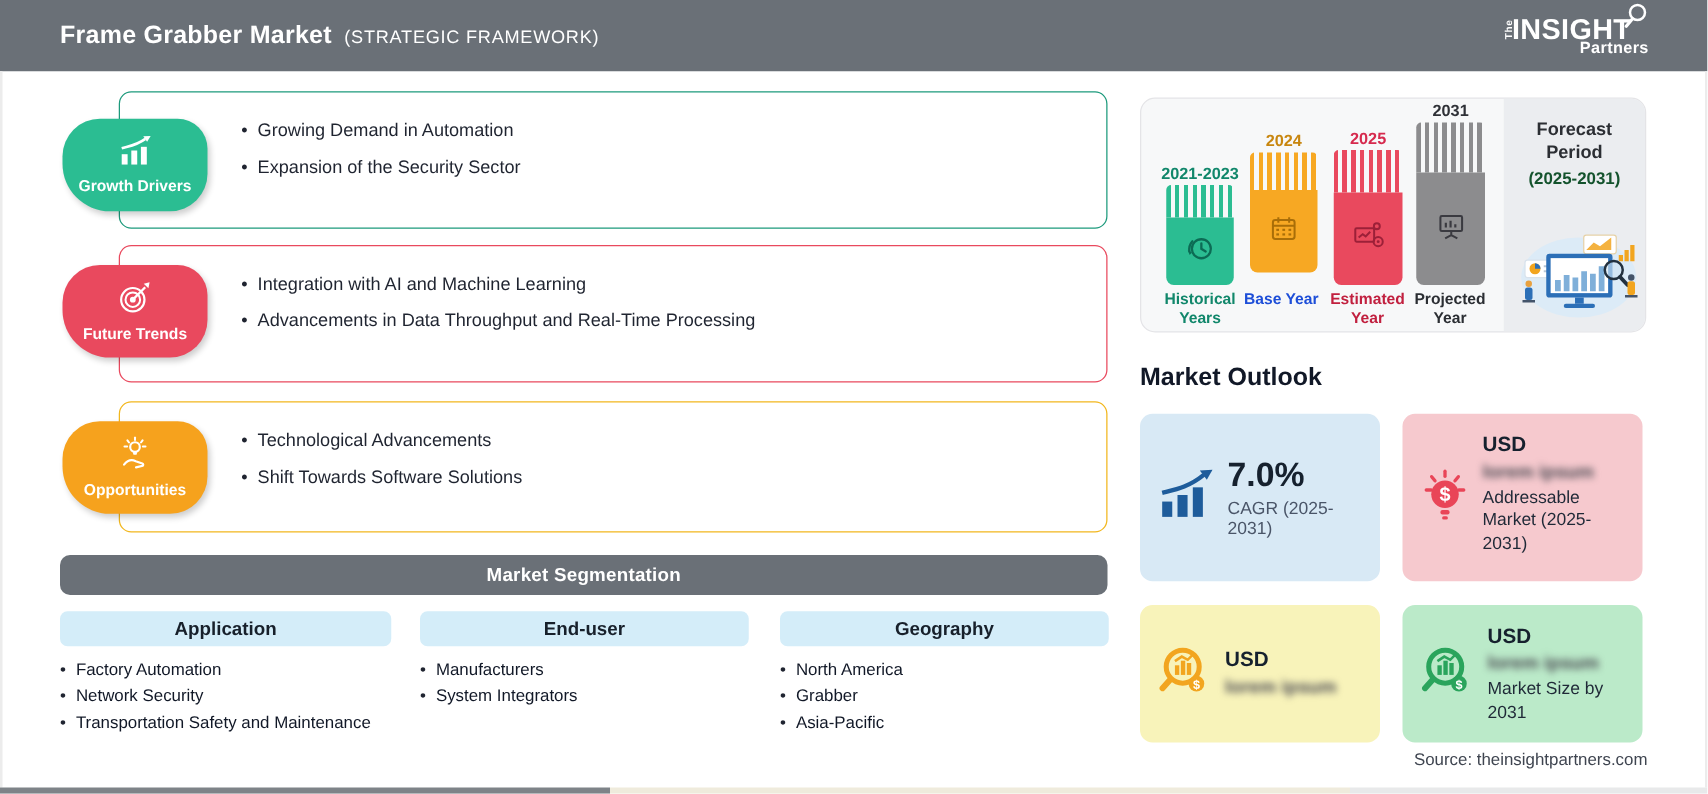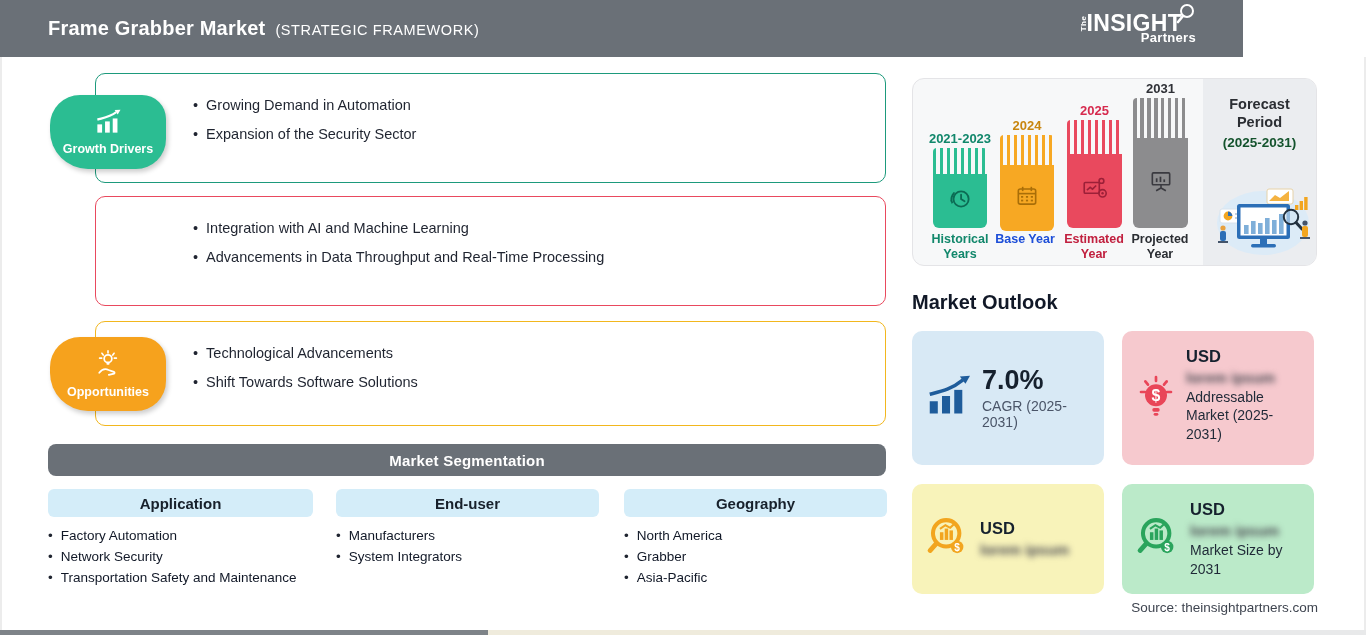--- a/index.html
+++ b/index.html
@@ -1,21 +1,21 @@
 <!DOCTYPE html>
 <html><head>
 <meta charset="utf-8">
 <style>
   * { margin:0; padding:0; box-sizing:border-box; }
   html,body { width:1366px; height:635px; }
   body { font-family:"Liberation Sans", sans-serif; background:#ffffff; position:relative; overflow:hidden; }
   .page { position:absolute; inset:0; background:#fff; }
 
   
-  .header { position:absolute; left:0; top:0; width:1243px; height:57px; background:#6A7077;
+  .header { position:absolute; left:0; top:0; width:1366px; height:57px; background:#6A7077;
             display:flex; align-items:center; justify-content:space-between; padding:0 46px 0 48px;gap:28px; }
   .header-title-wrap { display:flex; align-items:baseline; gap:10px; color:#fff; }
   .header-title { font-size:20px; font-weight:bold; letter-spacing:0.2px; }
   .header-subtitle { font-size:14.5px; font-weight:400; letter-spacing:0.6px; }
   .logo { display:flex; flex-direction:column; align-items:flex-end; color:#fff; }
   .logo-top { display:flex; align-items:center; position:relative; }
   .logo-the { font-size:8px; font-weight:bold; transform:rotate(-90deg); letter-spacing:0.5px; margin-right:-5px; }
   .logo-main { font-size:23px; font-weight:800; letter-spacing:0.3px; line-height:1; }
   .logo-mag { margin-left:-7px; margin-top:-16px; }
   .logo-sub { font-size:13px; font-weight:bold; margin-top:-5px; margin-right:1px; letter-spacing:0.3px; }
@@ -56,21 +56,21 @@
   
   .tl-panel { position:absolute; left:912px; top:78px; width:405px; height:188px;
               background:#F7F8F9; border:1px solid #E4E4E7; border-radius:12px; }
   .tl-bar-group { position:absolute; }
   .tl-year { position:absolute; bottom:calc(100% + 2px); left:50%; transform:translateX(-50%);
              font-size:13px; font-weight:bold; white-space:nowrap; }
   .tbar { position:absolute; display:flex; flex-direction:column; width:100%; height:100%; }
   .tbar-stripes { border-radius:4px 4px 0 0; }
   .tbar-solid { flex:1; border-radius:0 0 6px 6px; display:flex; align-items:center; justify-content:center; }
   .g1 { left:20px;  width:54px; top:69px; height:80px; }
-  .g2 { left:87px;  width:54px; top:56px; height:96px; }
+  .g2 { left:87px;  width:54px; top:43px; height:96px; }
   .g3 { left:154px; width:55px; top:41px; height:108px; }
   .g4 { left:220px; width:55px; top:19px; height:130px; }
   .g1 .tbar-stripes { height:26px; background:repeating-linear-gradient(90deg,#2BBD92 0 3.5px,transparent 3.5px 7px); }
   .g1 .tbar-solid { background:#2BBD92; }
   .g2 .tbar-stripes { height:30px; background:repeating-linear-gradient(90deg,#F7A823 0 3.5px,transparent 3.5px 7px); }
   .g2 .tbar-solid { background:#F7A823; }
   .g3 .tbar-stripes { height:34px; background:repeating-linear-gradient(90deg,#E9495E 0 3.5px,transparent 3.5px 7px); }
   .g3 .tbar-solid { background:#E9495E; }
   .g4 .tbar-stripes { height:40px; background:repeating-linear-gradient(90deg,#8C8C8E 0 3.5px,transparent 3.5px 7px); }
   .g4 .tbar-solid { background:#8C8C8E; }
@@ -155,20 +155,32 @@
       </svg>
     </span>
     <span class="badge-label">Growth Drivers</span>
   </div>
 
   <div class="fbox fbox-2">
     <ul>
       <li>Integration with AI and Machine Learning</li>
       <li>Advancements in Data Throughput and Real-Time Processing</li>
     </ul>
+  </div>
+  <div class="badge badge-2">
+    <span>
+      <svg width="28" height="28" viewBox="0 0 24 24">
+        <circle cx="10.5" cy="13.5" r="8" fill="none" stroke="#fff" stroke-width="1.5"></circle>
+        <circle cx="10.5" cy="13.5" r="5" fill="none" stroke="#fff" stroke-width="1.4"></circle>
+        <circle cx="10.5" cy="13.5" r="2" fill="#fff"></circle>
+        <line x1="10.5" y1="13.5" x2="19" y2="5" stroke="#fff" stroke-width="1.6"></line>
+        <polygon points="18,2.6 22,1.6 21.2,5.6" fill="#fff"></polygon>
+      </svg>
+    </span>
+    <span class="badge-label">Future Trends</span>
   </div>
 
   <div class="fbox fbox-3">
     <ul>
       <li>Technological Advancements</li>
       <li>Shift Towards Software Solutions</li>
     </ul>
   </div>
   <div class="badge badge-3">
     <span>

